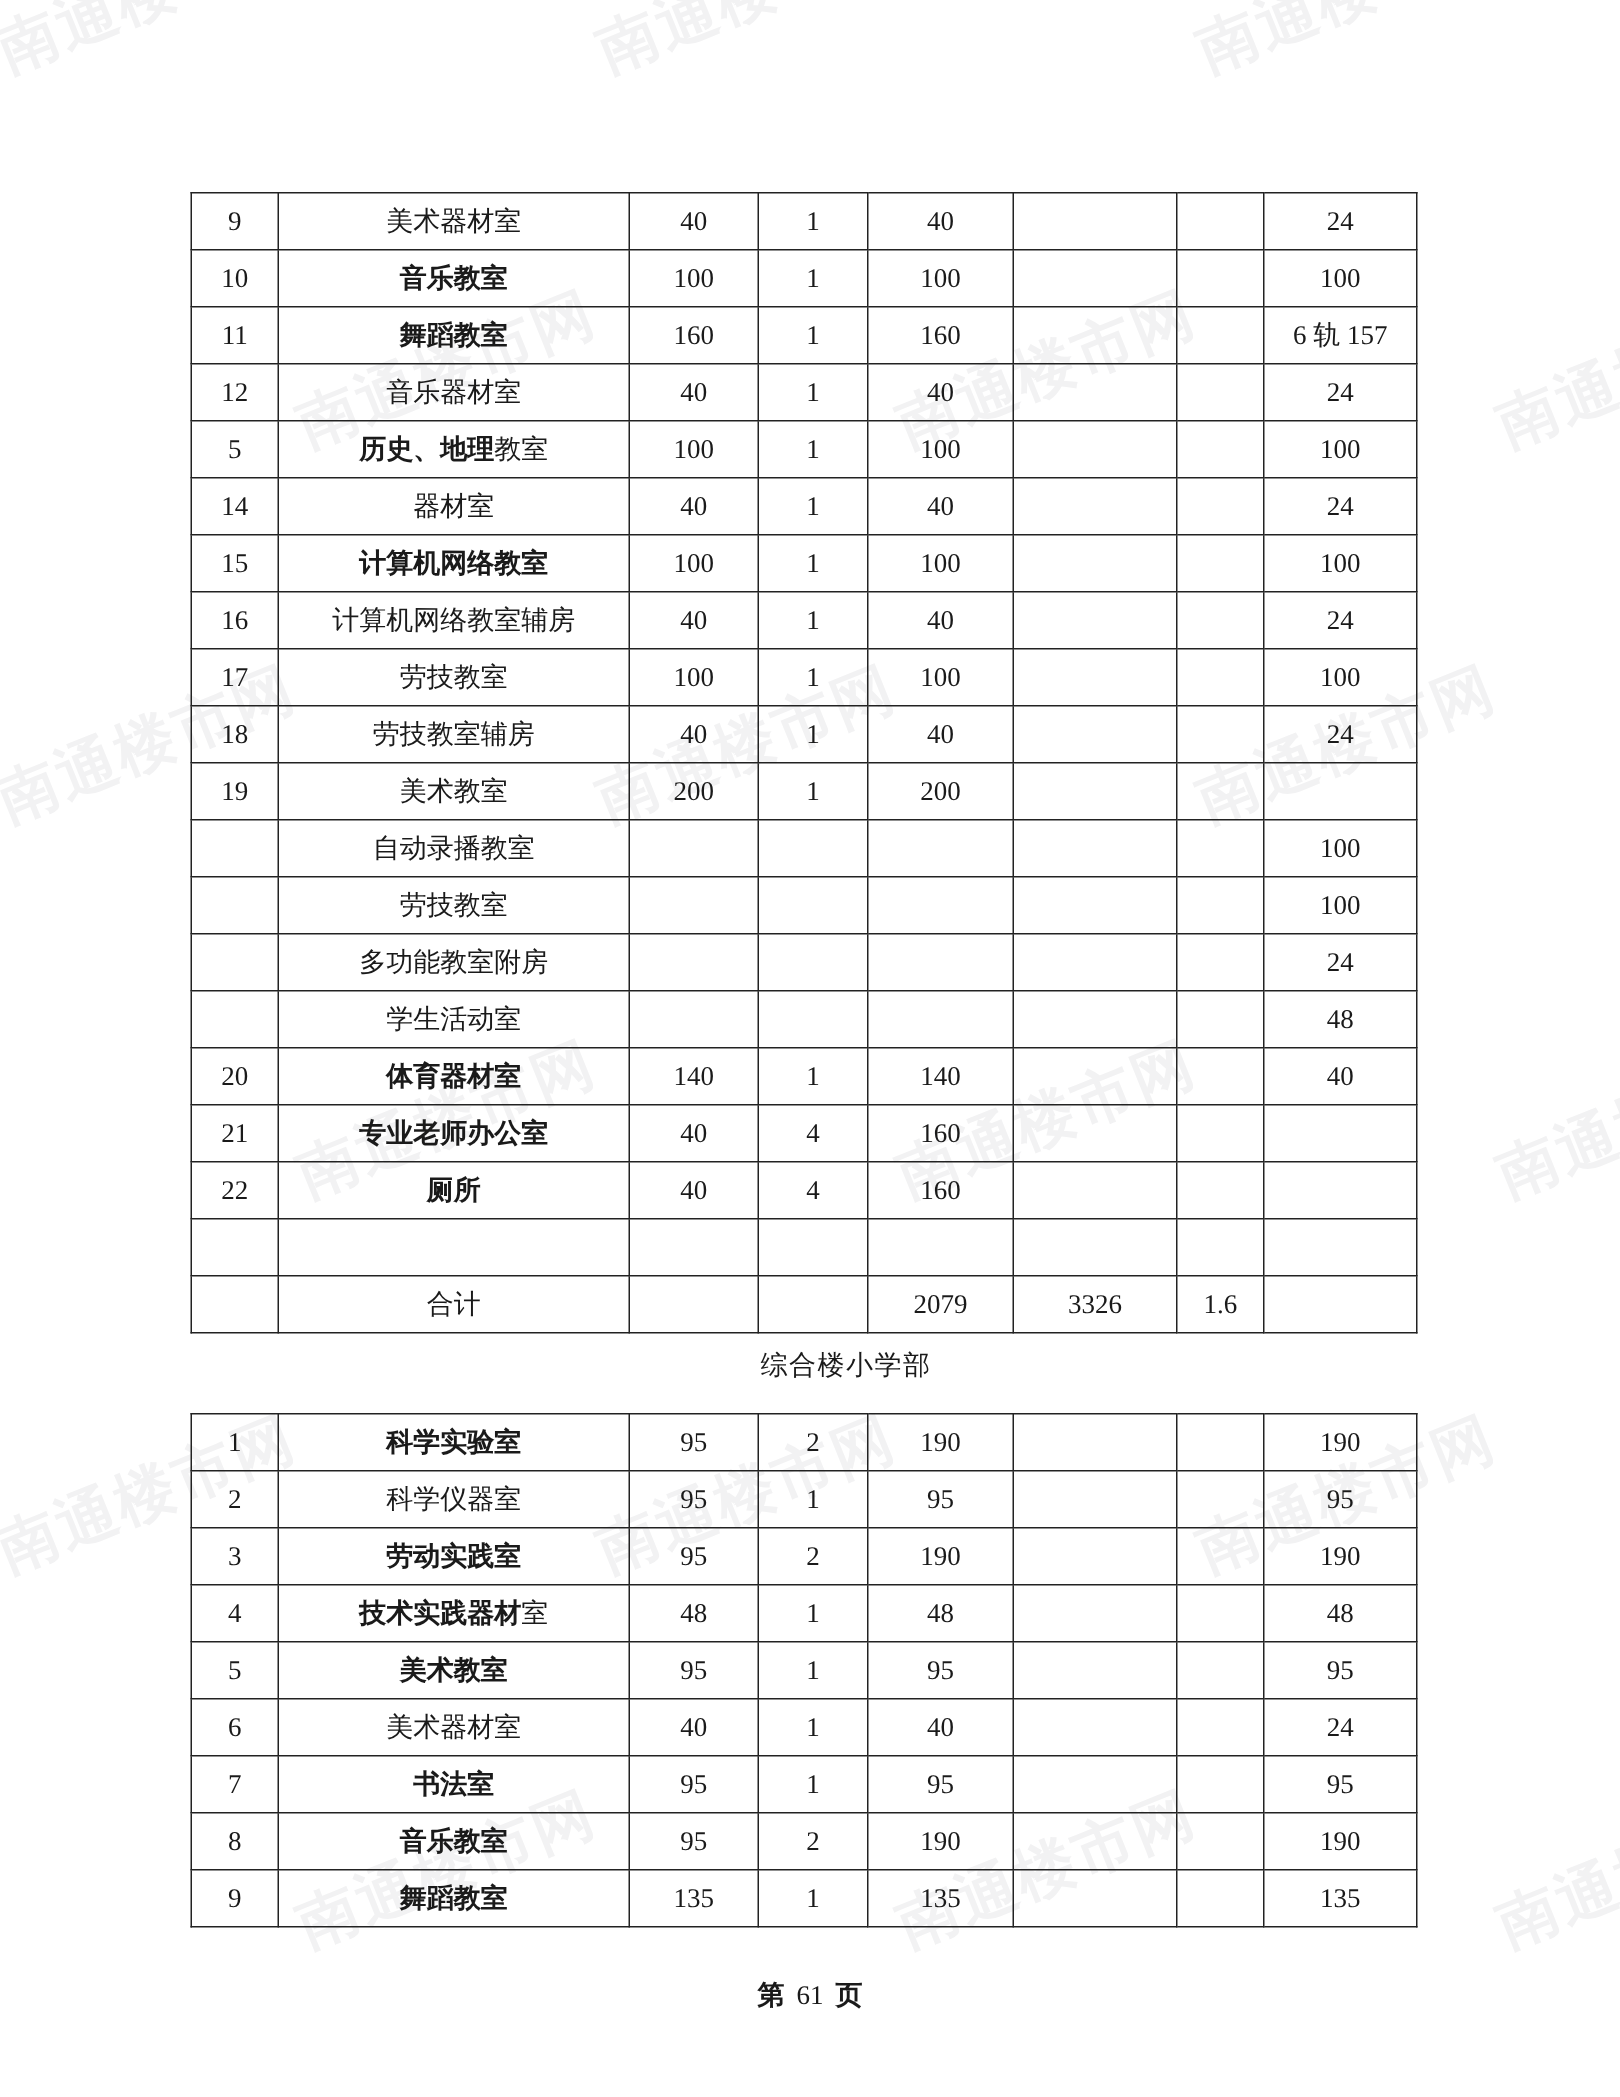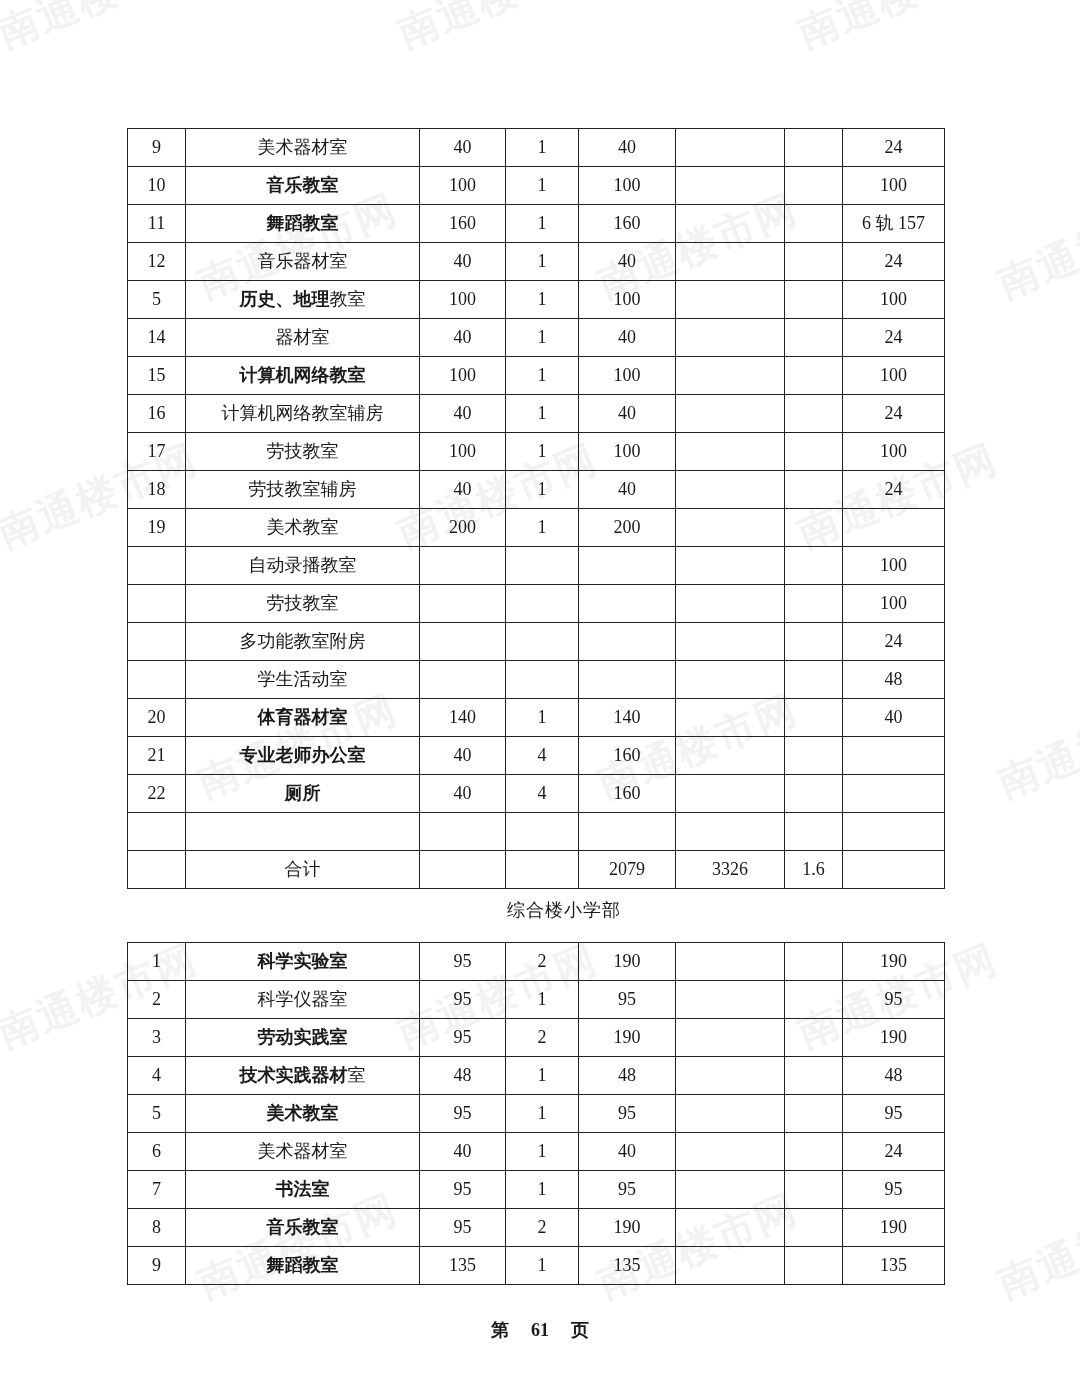--- a/index.html
+++ b/index.html
@@ -95,21 +95,21 @@
   #caption-lower { top: 898px; padding-left: 24px; }
 
   #page-footer {
     position: absolute;
     left: 0;
     top: 1318px;
     width: 1080px;
     text-align: center;
     font-size: 18px;
   }
-  #page-footer .pnum { margin: 0 22px; font-weight: 700; }
+  #page-footer .pnum { margin: 0 8px; font-weight: 400; }
   #page-footer .pword { font-weight: 700; }
 </style>
 </head>
 <body>
 
 <div id="watermark-layer">
     <span class="wm" style="left: -10px; top: 10px;">南通楼市网</span>
     <span class="wm" style="left: 390px; top: 10px;">南通楼市网</span>
     <span class="wm" style="left: 790px; top: 10px;">南通楼市网</span>
     <span class="wm" style="left: -210px; top: 260px;">南通楼市网</span>

